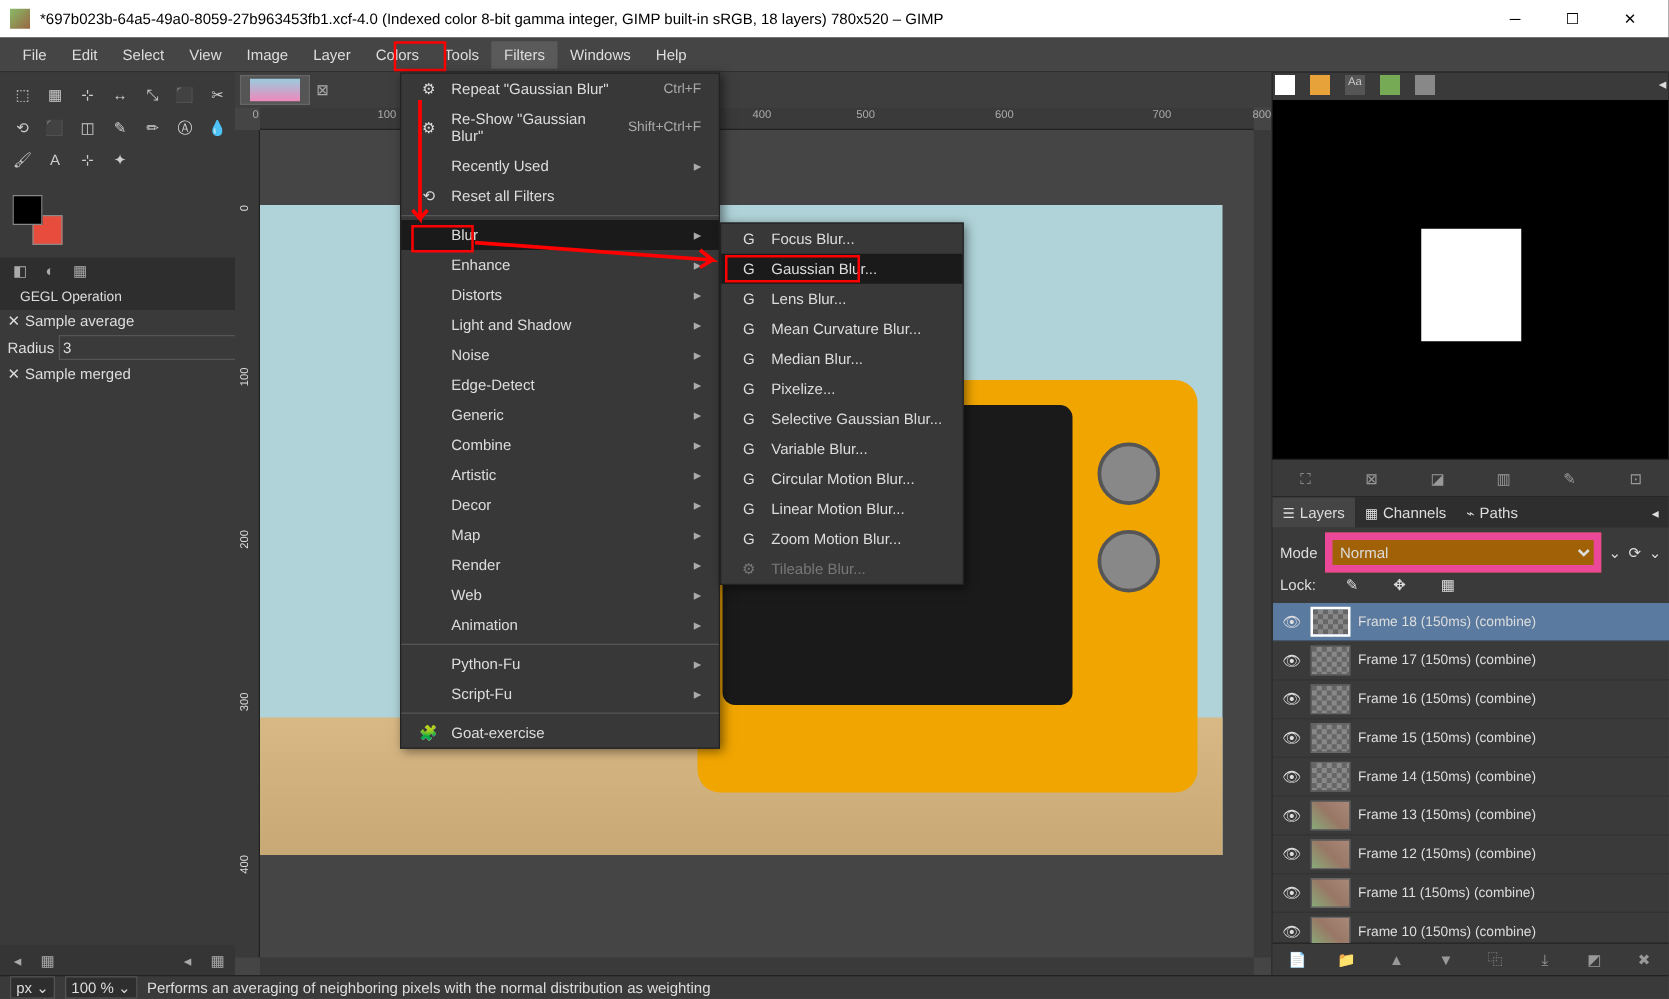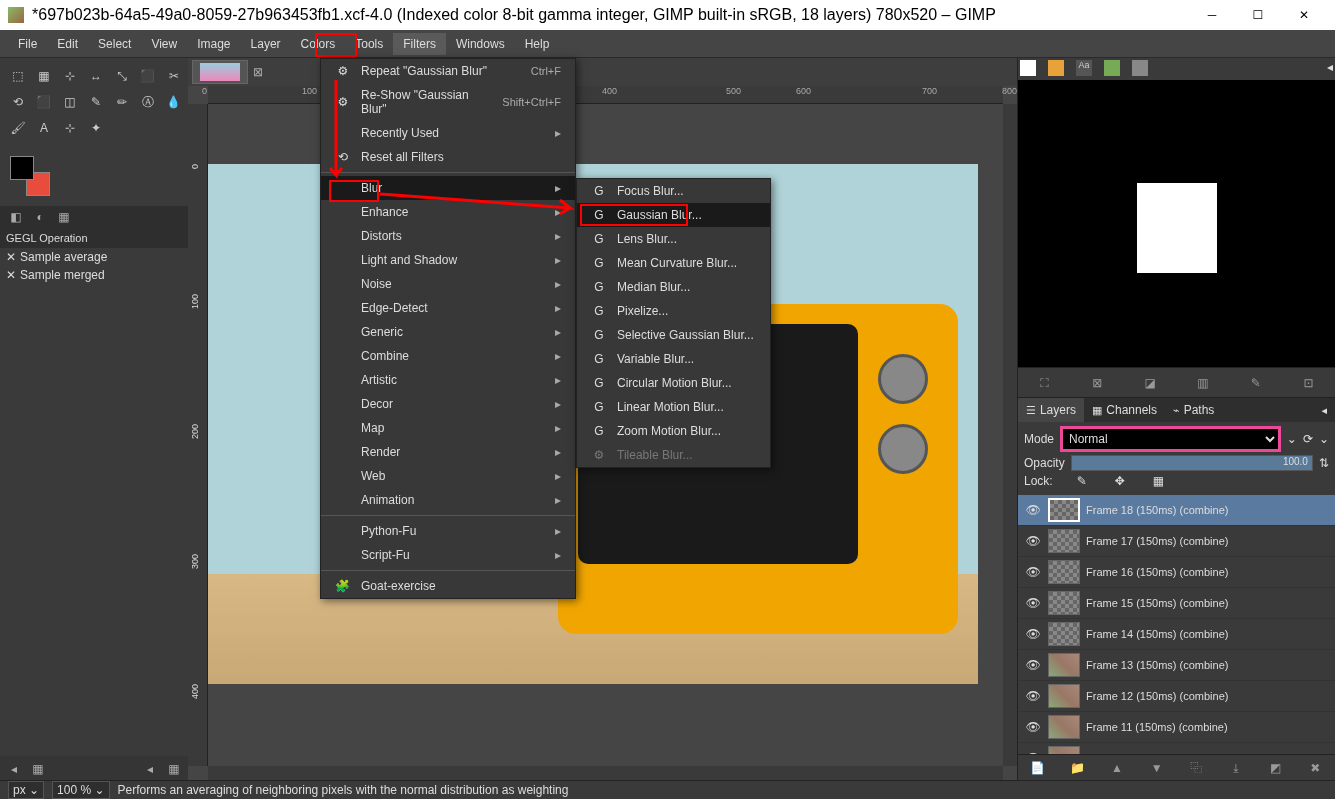--- a/index.html
+++ b/index.html
@@ -1,33 +1,33 @@
 <!DOCTYPE html>
 <html><head>
 <meta charset="utf-8">
 <style>
 * { margin: 0; padding: 0; box-sizing: border-box; font-family: "Segoe UI", Tahoma, sans-serif; font-size: 12px; }
 body { background: #454545; color: #ddd; overflow: hidden; width: 1335px; height: 799px; position: relative; }
 .titlebar { height: 30px; background: #fff; color: #000; display: flex; align-items: center; padding: 0 8px; }
 .titlebar-icon { width: 16px; height: 16px; background: linear-gradient(135deg,#8b6,#964); margin-right: 8px; }
-.titlebar-text { flex: 1; font-size: 16px; }
+.titlebar-text { flex: 1; font-size: 12px; }
 .win-controls { display: flex; gap: 0; }
 .win-btn { width: 46px; height: 30px; display: flex; align-items: center; justify-content: center; cursor: pointer; }
 .menubar { height: 28px; background: #454545; display: flex; align-items: center; padding: 0 8px; border-bottom: 1px solid #2a2a2a; }
 .menu-item { padding: 4px 10px; cursor: pointer; }
 .menu-item.active { background: #5a5a5a; }
 .filters-highlight { position:absolute; left:315px; top:33px; width:42px; height:24px; border:2px solid red; pointer-events:none; z-index:50; }
 .main-area { display: flex; height: 722px; }
 .left-panel { width: 188px; background: #3a3a3a; display:flex; flex-direction:column; }
 .toolbox { padding: 6px; display: grid; grid-template-columns: repeat(7, 24px); gap: 2px; }
 .tool { width: 24px; height: 24px; display:flex; align-items:center; justify-content:center; cursor:pointer; color:#ccc; }
 .color-swatch { margin: 10px; position:relative; width:40px; height:40px; }
 .fg-color { position:absolute; width:24px; height:24px; background:#000; border:1px solid #888; top:0; left:0; }
 .bg-color { position:absolute; width:24px; height:24px; background:#e74c3c; border:1px solid #888; bottom:0; right:0; }
-.tool-opts-hdr { padding:4px 6px; background:#2e2e2e; font-size:11px; display:flex; gap:6px; align-items:center; }
+.tool-opts-hdr { padding:4px 16px; background:#2e2e2e; font-size:11px; display:flex; gap:6px; align-items:center; }
 .opt-row { padding:2px 6px; font-size:11px; display:flex; align-items:center; gap:4px; }
 .close-x { width:10px; }
 .radius-input { background:#3a3a3a; border:1px solid #555; color:#ddd; flex:1; padding:2px; }
 .canvas-area { flex:1; background:#454545; position:relative; }
 .tab-strip { height:28px; display:flex; align-items:center; padding-left:4px; background:#3e3e3e; }
 .doc-tab { width:56px; height:24px; background:#555; border:1px solid #666; display:flex; align-items:center; justify-content:center; margin-right:2px; }
 .doc-thumb { width:40px; height:18px; background:linear-gradient(#9cd,#e8b); }
 .tab-x { width:16px; color:#aaa; text-align:center; cursor:pointer; }
 .ruler-h { position:absolute; top:28px; left:20px; right:14px; height:18px; background:#3a3a3a; border-bottom:1px solid #222; font-size:9px; color:#aaa; display:flex; }
 .ruler-tick { position:absolute; top:0; font-size:9px; }
@@ -49,21 +49,21 @@
 .nav-sw { width:16px; height:16px; }
 .nav-preview { position:absolute; top:40px; left:20px; right:20px; bottom:10px; background:#000; display:flex; align-items:center; justify-content:center; }
 .nav-white { width:80px; height:90px; background:#fff; }
 .nav-actions { height:30px; display:flex; justify-content:space-around; align-items:center; background:#3a3a3a; border-bottom:1px solid #222; }
 .nav-act-btn { width:20px; height:20px; cursor:pointer; color:#999; display:flex; align-items:center; justify-content:center; }
 .dock-tabs { height:24px; display:flex; background:#2e2e2e; }
 .dock-tab { padding:4px 8px; font-size:11px; cursor:pointer; display:flex; align-items:center; gap:4px; }
 .dock-tab.active { background:#454545; }
 .layer-controls { padding:4px 6px; font-size:11px; }
 .lc-row { display:flex; align-items:center; gap:6px; margin-bottom:3px; }
-.mode-select { flex:1; background:#000000; border:3px solid #ec4899; color:#ddd; padding:2px; }
+.mode-select { flex:1; background:#a16207; border:6px solid #ec4899; color:#ddd; padding:2px; }
 .opacity-bar { flex:1; height:16px; background:linear-gradient(to right,#5a7a9a,#5a7a9a); border:1px solid #555; position:relative; }
 .opacity-val { position:absolute; right:4px; top:0; font-size:10px; }
 .lock-row { display:flex; gap:24px; align-items:center; }
 .lock-icon { width:14px; height:14px; cursor:pointer; }
 .layers-list { flex:1; overflow-y:auto; }
 .layer-row { display:flex; align-items:center; padding:3px 6px; gap:6px; border-bottom:1px solid #333; cursor:pointer; }
 .layer-row.selected { background:#5a7aa0; }
 .eye-icon { width:18px; text-align:center; cursor:pointer; }
 .layer-thumb { width:32px; height:24px; background:repeating-conic-gradient(#888 0 25%,#666 0 50%) 0 0/8px 8px; border:1px solid #666; }
 .layer-thumb.selected { border:2px solid #fff; }
@@ -149,20 +149,25 @@
       <div class="lp-act">◧</div>
       <div class="lp-act">◐</div>
       <div class="lp-act">▦</div>
     </div>
     <div class="tool-opts-hdr">GEGL Operation</div>
     <div class="opt-row">
       <span class="close-x">✕</span>
       <span>Sample average</span>
     </div>
     <div class="opt-row">
+      <span>Radius</span>
+      <input class="radius-input" value="3" style="">
+      <span>⇅</span>
+    </div>
+    <div class="opt-row">
       <span class="close-x">✕</span>
       <span>Sample merged</span>
     </div>
     <div style="flex:1"></div>
     <div class="lp-actions">
       <div class="lp-act">◂</div>
       <div class="lp-act">▦</div>
       <div style="flex:1"></div>
       <div class="lp-act">◂</div>
       <div class="lp-act">▦</div>
@@ -175,21 +180,21 @@
           <div class="doc-thumb"></div>
         </div>
       <div class="tab-x">⊠</div>
     </div>
     <div class="ruler-h" id="ruler-h">
         <div class="ruler-tick" style="left: -6px;">0</div>
         <div class="ruler-tick" style="left: 94px;">100</div>
         <div class="ruler-tick" style="left: 194px;">200</div>
         <div class="ruler-tick" style="left: 294px;">300</div>
         <div class="ruler-tick" style="left: 394px;">400</div>
-        <div class="ruler-tick" style="left: 518px;">500</div>
+        <div class="ruler-tick" style="left: 477px;">500</div>
         <div class="ruler-tick" style="left: 588px;">600</div>
         <div class="ruler-tick" style="left: 694px; margin-left: 20px;">700</div>
         <div class="ruler-tick" style="left: 794px;">800</div>
         <div class="ruler-tick" style="left: 894px;">900</div>
       </div>
     <div class="ruler-v" id="ruler-v">
         <div class="ruler-vtick" style="top: 60px;">0</div>
         <div class="ruler-vtick" style="top: 190px;">100</div>
         <div class="ruler-vtick" style="top: 320px;">200</div>
         <div class="ruler-vtick" style="top: 450px;">300</div>
@@ -240,27 +245,20 @@
       <div class="dock-tab">◂</div>
     </div>
     <div class="layer-controls">
       <div class="lc-row">
         <span>Mode</span>
         <select class="mode-select"><option>Normal</option></select>
         <span>⌄</span>
         <span>⟳</span>
         <span>⌄</span>
       </div>
-      <div class="lc-row">
-        <span>Opacity</span>
-        <div class="opacity-bar">
-            <span class="opacity-val">100.0</span>
-          </div>
-        <span>⇅</span>
-      </div>
       <div class="lc-row lock-row">
         <span>Lock:</span>
         <span class="lock-icon">✎</span>
         <span class="lock-icon">✥</span>
         <span class="lock-icon">▦</span>
       </div>
     </div>
     <div class="layers-list" id="layers-list">
         <div class="layer-row selected">
           <span class="eye-icon">👁</span>

